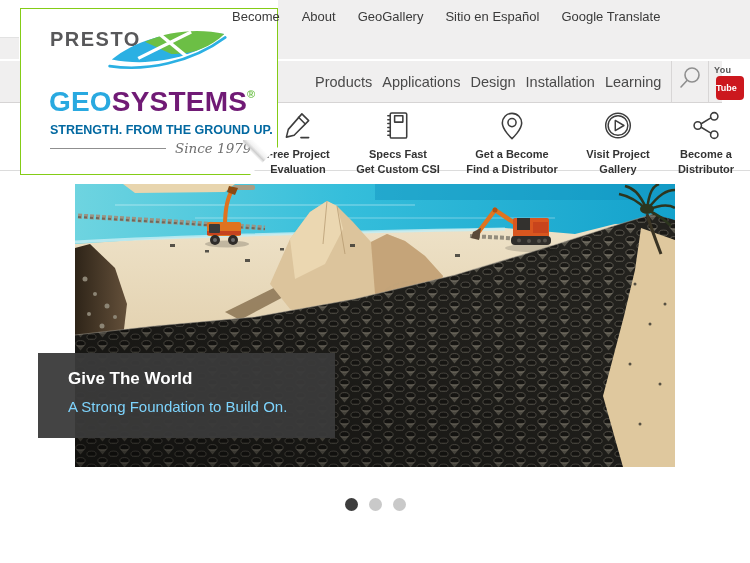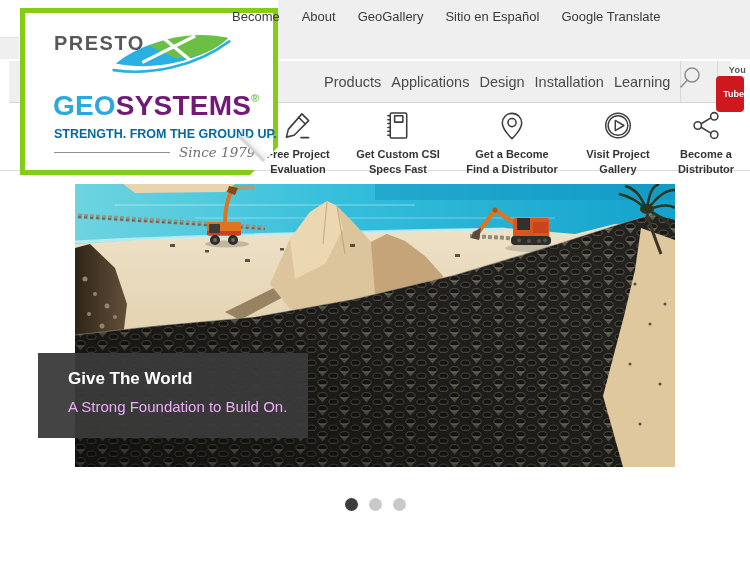--- a/index.html
+++ b/index.html
@@ -9,62 +9,62 @@
   }
   a{text-decoration:none;}
 
   
   .util-panel{position:absolute;left:278px;top:0;width:472px;height:59px;background:#f0efef;}
   .left-sliver{position:absolute;left:0;top:37px;width:19px;height:22px;background:#f0efef;border-top:1px solid #e2e2e2;box-sizing:border-box;}
   .util-nav{position:absolute;left:232px;top:9px;display:flex;gap:22px;z-index:6;}
   .util-link{font-size:13px;color:#3a3a3a;white-space:nowrap;cursor:pointer;}
 
   
-  .main-nav{position:absolute;left:9px;top:61px;width:722px;height:42px;background:#f0efef;border-bottom:1px solid #d6d4d4;box-sizing:border-box;z-index:1;}
+  .main-nav{position:absolute;left:0;top:61px;width:722px;height:42px;background:#f0efef;border-bottom:1px solid #d6d4d4;box-sizing:border-box;z-index:1;}
   .nav-links{position:absolute;left:315px;top:0;height:42px;display:flex;align-items:center;gap:10px;}
   .nav-link{font-size:14.5px;color:#4a4a4a;white-space:nowrap;cursor:pointer;}
   .nav-divider{position:absolute;top:0;height:41px;width:1px;background:#d8d6d6;}
   .nav-divider.d1{left:671px;}
   .nav-divider.d2{left:708px;}
   .search-btn{position:absolute;left:678px;top:66px;width:24px;height:26px;background:none;border:none;padding:0;cursor:pointer;z-index:2;}
-  .yt{position:absolute;left:714px;top:65px;width:32px;text-align:right;cursor:pointer;z-index:2;}
+  .yt{position:absolute;left:714px;top:65px;width:32px;text-align:left;cursor:pointer;z-index:2;}
   .yt-you{display:block;font-size:9px;font-weight:bold;color:#555;line-height:10px;letter-spacing:0.3px;}
-  .yt-tube{display:block;margin:1px auto 0;background:#cc181e;color:#fff;font-size:9px;font-weight:bold;border-radius:4px;width:28px;padding:13px 0;}
+  .yt-tube{display:block;margin:1px auto 0;background:#cc181e;color:#fff;font-size:9px;font-weight:bold;border-radius:4px;width:28px;padding:7px 0;}
 
   
   .quick-row{position:absolute;left:0;top:104px;width:750px;height:67px;background:#fff;border-bottom:1px solid #dcdcdc;box-sizing:border-box;}
   .quick-item{position:absolute;top:6px;width:120px;text-align:center;cursor:pointer;}
   .quick-item .ic{height:31px;}
   .quick-label{font-size:11px;font-weight:bold;color:#333;line-height:1.4;margin-top:2px;}
   .qi1{left:238px;} .qi2{left:338px;} .qi3{left:452px;} .qi4{left:558px;} .qi5{left:650px;width:112px;}
   .lineicon{stroke:#3d3d3d;stroke-width:1.6;fill:none;stroke-linecap:round;stroke-linejoin:round;}
 
   
   .logo-box{
     position:absolute;left:20px;top:8px;width:258px;height:167px;background:#fff;
-    border:5px solid #84cc16;box-sizing:border-box;z-index:5;cursor:pointer;
+    border:1px solid #84cc16;box-sizing:border-box;z-index:5;cursor:pointer;
     clip-path:polygon(0 0,258px 0,258px 139px,230px 167px,0 167px);
   }
   .fold{position:absolute;right:0;bottom:0;width:34px;height:34px;
     background:linear-gradient(to top right,transparent 44%,#cfcfcf 50%,#f2f2f2 56%,transparent 66%);}
   .brand{position:absolute;left:29px;top:19px;font-size:20px;font-weight:bold;color:#58585a;letter-spacing:1.5px;}
   .swoosh{position:absolute;left:86px;top:13px;}
   .geoname{position:absolute;left:28px;top:77px;font-size:28px;font-weight:bold;letter-spacing:0.2px;white-space:nowrap;}
   .geo{color:#29a9e0;} .sys{color:#701a75;}
   .reg{font-size:11px;color:#6abf45;vertical-align:13px;font-weight:bold;}
   .tagline{position:absolute;left:29px;top:114px;font-size:12.5px;font-weight:bold;color:#0369a1;white-space:nowrap;}
   .since-row{position:absolute;left:29px;top:131px;width:202px;display:flex;align-items:center;gap:9px;}
   .since-line{flex:0 0 116px;height:1px;background:#8f8f8f;}
   .since-text{font-family:"DejaVu Serif",serif;font-style:italic;font-size:13.5px;color:#6f6f6f;white-space:nowrap;}
 
   
   .hero{position:absolute;left:75px;top:184px;width:600px;height:283px;}
-  .slide-overlay{position:absolute;left:38px;top:353px;width:270px;height:85px;background:rgba(58,58,58,0.95);z-index:3;}
+  .slide-overlay{position:absolute;left:38px;top:353px;width:297px;height:85px;background:rgba(58,58,58,0.95);z-index:3;}
   .slide-title{margin:16px 0 0 30px;font-size:17px;font-weight:bold;color:#ffffff;}
-  .slide-sub{margin:9px 0 0 30px;font-size:15px;color:#f0abfc;}
+  .slide-sub{margin:9px 0 0 30px;font-size:15px;color:#7dd3fc;}
   .dots{position:absolute;left:0;top:498px;width:750px;display:flex;justify-content:center;gap:11px;}
   .dot{width:13px;height:13px;border-radius:50%;background:#c9c9c9;border:none;padding:0;cursor:pointer;}
   .dot.active{background:#3d3d3d;}
 </style>
 </head>
 <body>
 
 <div class="util-panel"></div>
 <div class="left-sliver"></div>
 
@@ -119,22 +119,22 @@
         <rect x="13.5" y="6" width="8.5" height="6.5"></rect>
         <line x1="6.5" y1="6" x2="9" y2="6"></line>
           <line x1="6.5" y1="10" x2="9" y2="10"></line>
         <line x1="6.5" y1="14" x2="9" y2="14"></line>
           <line x1="6.5" y1="18" x2="9" y2="18"></line>
         <line x1="6.5" y1="22" x2="9" y2="22"></line>
           <line x1="6.5" y1="26" x2="9" y2="26"></line>
       </g>
     </svg>
     <div class="quick-label">
-      <div>Get Custom CSI</div>
-        <div>Specs Fast</div>
+      <div>Specs Fast</div>
+        <div>Get Custom CSI</div>
     </div>
   </div>
   <div class="quick-item qi3">
     <svg class="ic" width="34" height="31" viewBox="0 0 34 32">
       <g class="lineicon">
         <path d="M17 3.5 C22.8 3.5 27 8 27 13.5 C27 20.5 17 29.5 17 29.5 C17 29.5 7 20.5 7 13.5 C7 8 11.2 3.5 17 3.5 Z"></path>
         <circle cx="17" cy="13" r="4.2"></circle>
       </g>
     </svg>
     <div class="quick-label">

